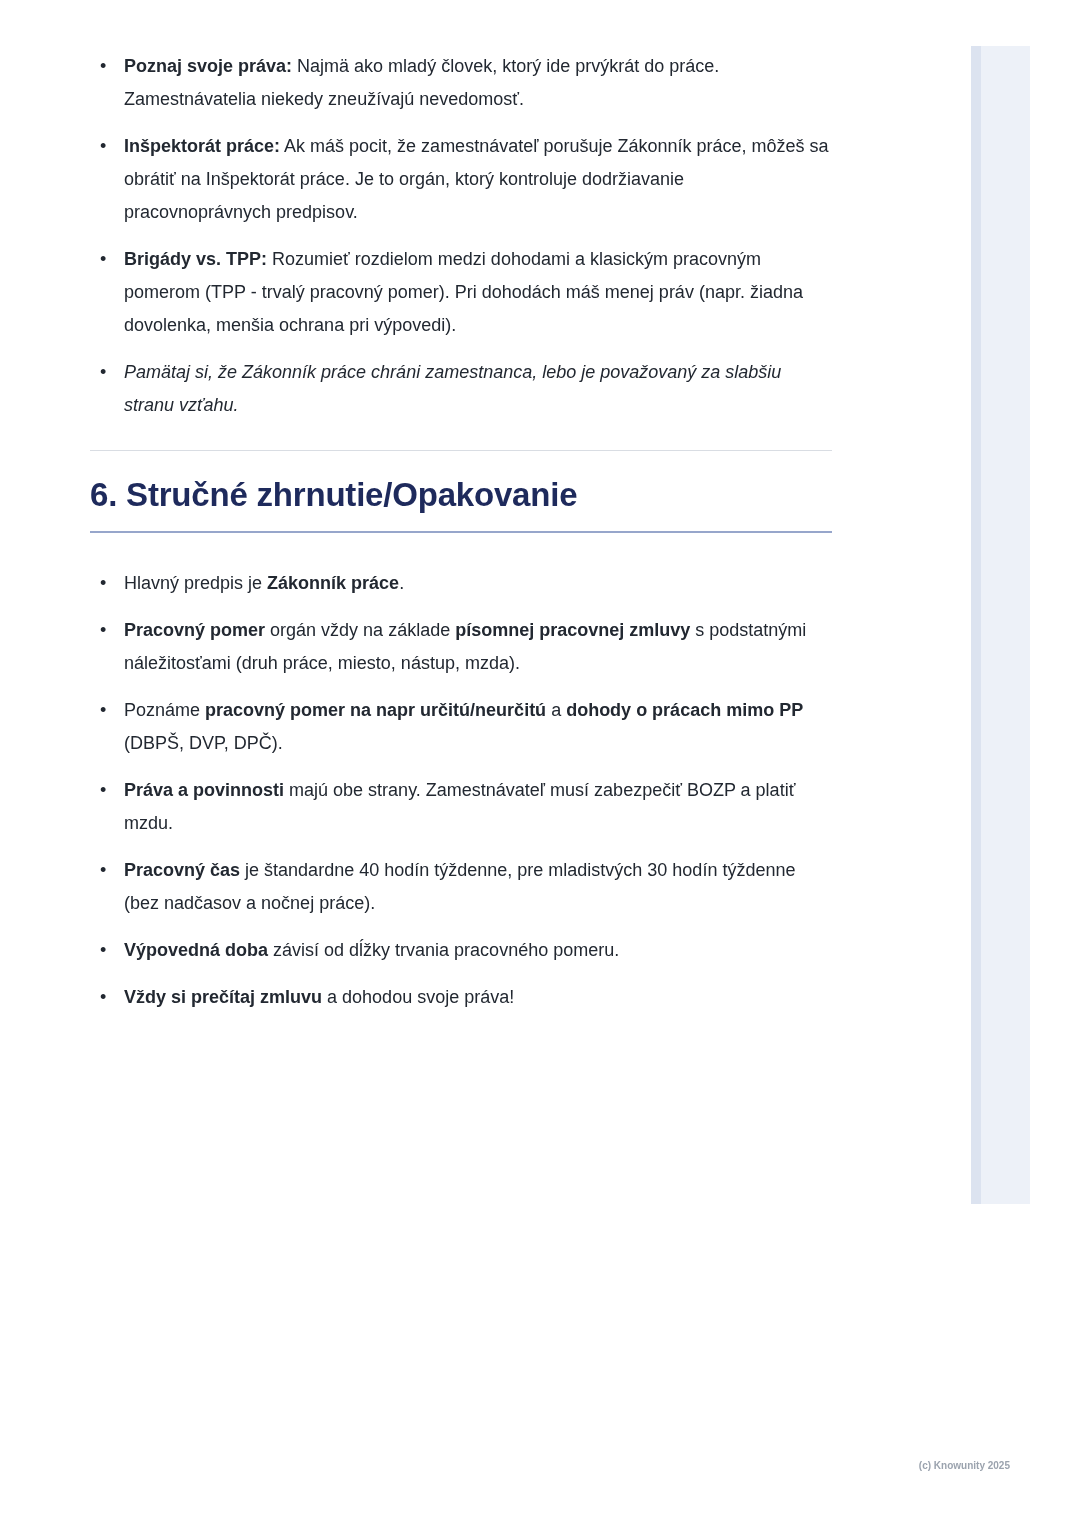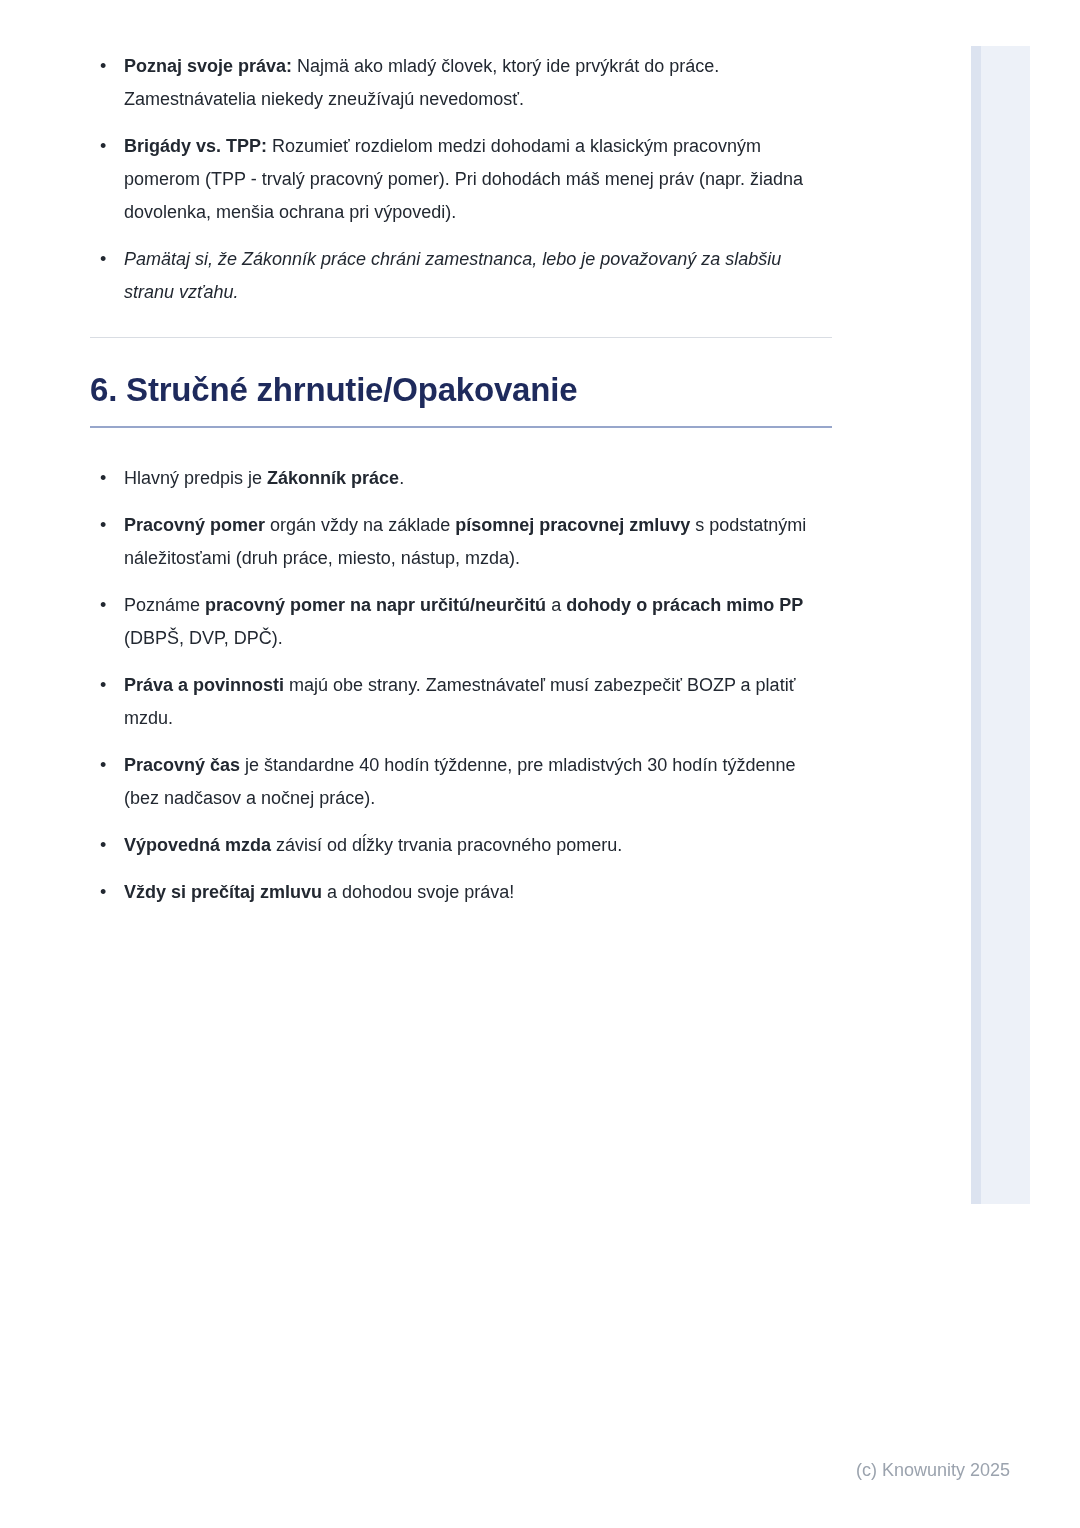--- a/index.html
+++ b/index.html
@@ -44,21 +44,21 @@
   }
   .seg-b { font-weight: 700; }
   .seg-i { font-style: italic; }
   hr.divider {
     border: none;
     border-top: 1px solid var(--divider, #d9dde3);
     margin: 28px 0 0 0;
     width: 100%;
   }
   h1.heading {
-    margin-top: 32px;
+    margin-top: 24px;
     font-size: 33px;
     font-weight: 700;
     line-height: 40px;
     color: var(--heading, #1e2a5c);
     letter-spacing: -0.2px;
   }
   hr.heading-divider {
     border: none;
     border-top: 2px solid var(--heading_divider, #97a6cb);
     margin: 16px 0 0 0;
@@ -80,50 +80,52 @@
     left: 971px;
     top: 46px;
     width: 10px;
     height: 1158px;
     background: var(--scroll_thumb, #dce3f0);
   }
   .footer {
     position: absolute;
     top: 1460px;
     right: 70px;
-    font-size: 18px;
+    font-size: 10px;
     color: var(--footer, #9ba3ae);
+    font-weight: bold;
   }
 </style>
 </head>
 <body>
 
 <div class="page">
 
   <div class="content">
 
     <ul class="bullets">
         <li><span class="seg-b">Poznaj svoje práva:</span><span> Najmä ako mladý človek, ktorý ide prvýkrát do práce. Zamestnávatelia niekedy zneužívajú nevedomosť.</span></li>
+        <li><span class="seg-b">Inšpektorát práce:</span><span> Ak máš pocit, že zamestnávateľ porušuje Zákonník práce, môžeš sa obrátiť na Inšpektorát práce. Je to orgán, ktorý kontroluje dodržiavanie pracovnoprávnych predpisov.</span></li>
         <li><span class="seg-b">Brigády vs. TPP:</span><span> Rozumieť rozdielom medzi dohodami a klasickým pracovným pomerom (TPP - trvalý pracovný pomer). Pri dohodách máš menej práv (napr. žiadna dovolenka, menšia ochrana pri výpovedi).</span></li>
         <li><span class="seg-i">Pamätaj si, že Zákonník práce chráni zamestnanca, lebo je považovaný za slabšiu stranu vzťahu.</span></li>
       </ul>
 
     <hr class="divider">
 
     <h1 class="heading">6. Stručné zhrnutie/Opakovanie</h1>
 
     <hr class="heading-divider">
 
     <ul class="bullets summary">
         <li><span>Hlavný predpis je </span><span class="seg-b">Zákonník práce</span><span>.</span></li>
         <li><span class="seg-b">Pracovný pomer</span><span> orgán vždy na základe </span><span class="seg-b">písomnej pracovnej zmluvy</span><span> s podstatnými náležitosťami (druh práce, miesto, nástup, mzda).</span></li>
         <li><span>Poznáme </span><span class="seg-b">pracovný pomer na napr určitú/neurčitú</span><span> a </span><span class="seg-b">dohody o prácach mimo PP</span><span> (DBPŠ, DVP, DPČ).</span></li>
         <li><span class="seg-b">Práva a povinnosti</span><span> majú obe strany. Zamestnávateľ musí zabezpečiť BOZP a platiť mzdu.</span></li>
         <li><span class="seg-b">Pracovný čas</span><span> je štandardne 40 hodín týždenne, pre mladistvých 30 hodín týždenne (bez nadčasov a nočnej práce).</span></li>
-        <li><span class="seg-b">Výpovedná mzda</span><span> závisí od dĺžky trvania pracovného pomeru.</span></li>
+        <li><span class="seg-b">Výpovedná doba</span><span> závisí od dĺžky trvania pracovného pomeru.</span></li>
         <li><span class="seg-b">Vždy si prečítaj zmluvu</span><span> a dohodou svoje práva!</span></li>
       </ul>
 
   </div>
 
   <div class="scroll-thumb"></div>
   <div class="scroll-track"></div>
 
   <div class="footer">(c) Knowunity 2025</div>
 

